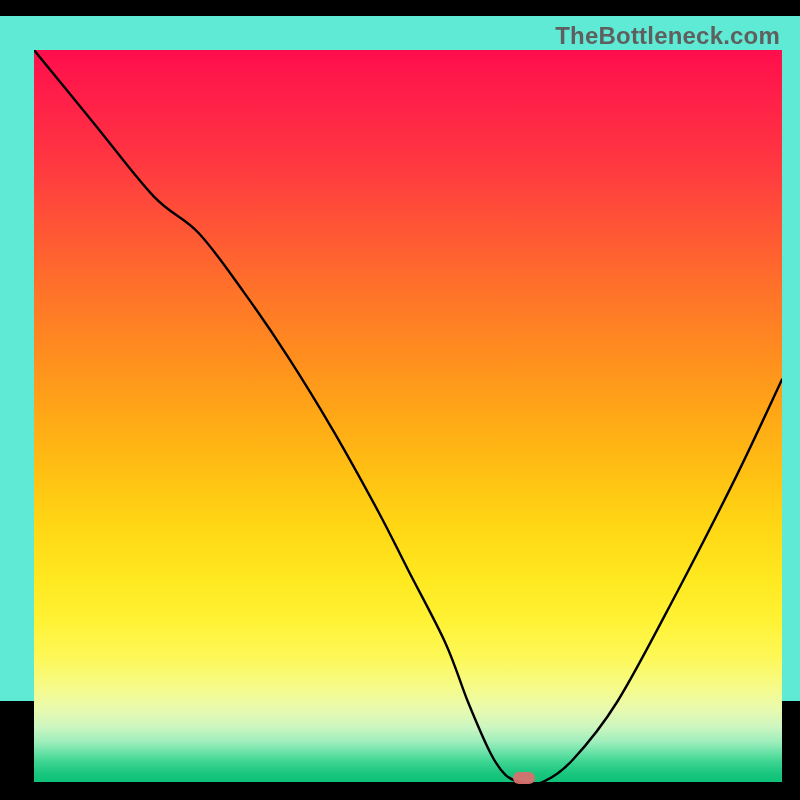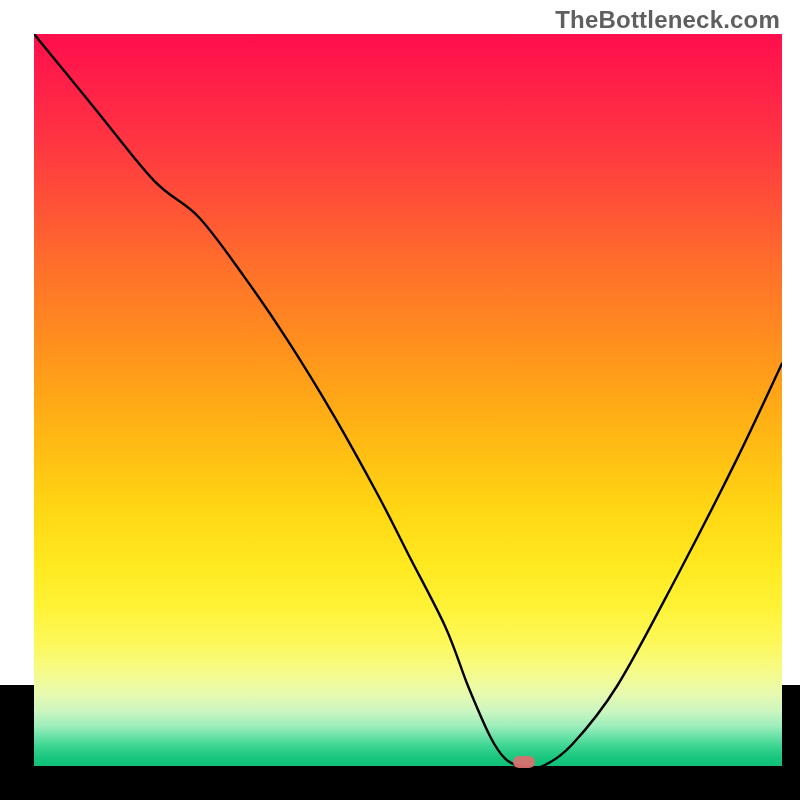--- a/index.html
+++ b/index.html
@@ -7,21 +7,22 @@
     padding: 0;
     width: 800px;
     height: 800px;
     background: #000;
     overflow: hidden;
   }
   .container {
     position: relative;
     width: 800px;
     height: 685px;
-    background: #ffffff;
+    background: #5eead4;
+    margin-top: 16px;
   }
   .watermark {
     position: absolute;
     top: 6px;
     right: 20px;
     font-family: Arial, Helvetica, sans-serif;
     font-size: 24px;
     font-weight: 600;
     color: #5f5f5f;
     letter-spacing: 0.2px;

